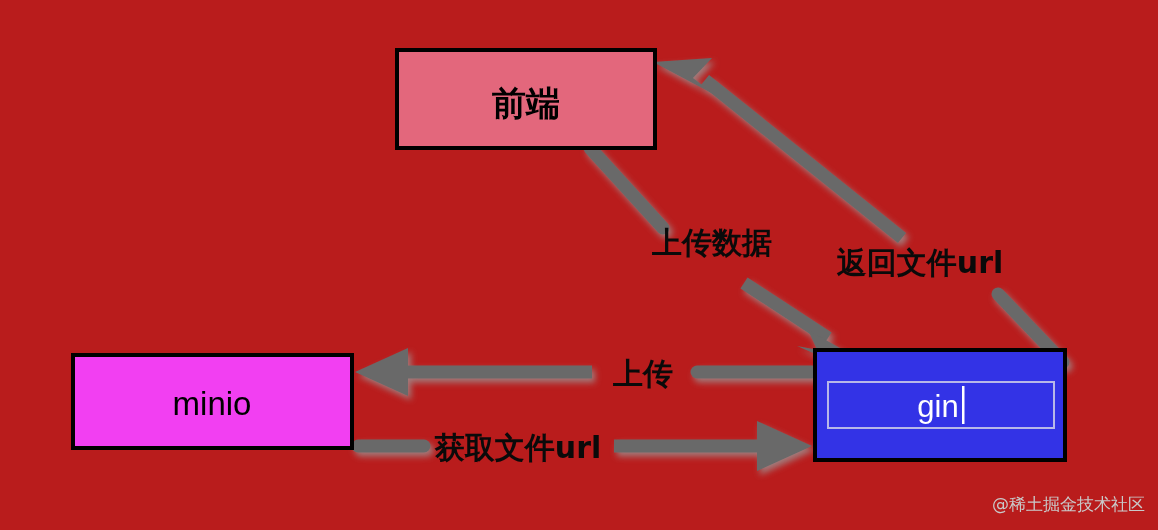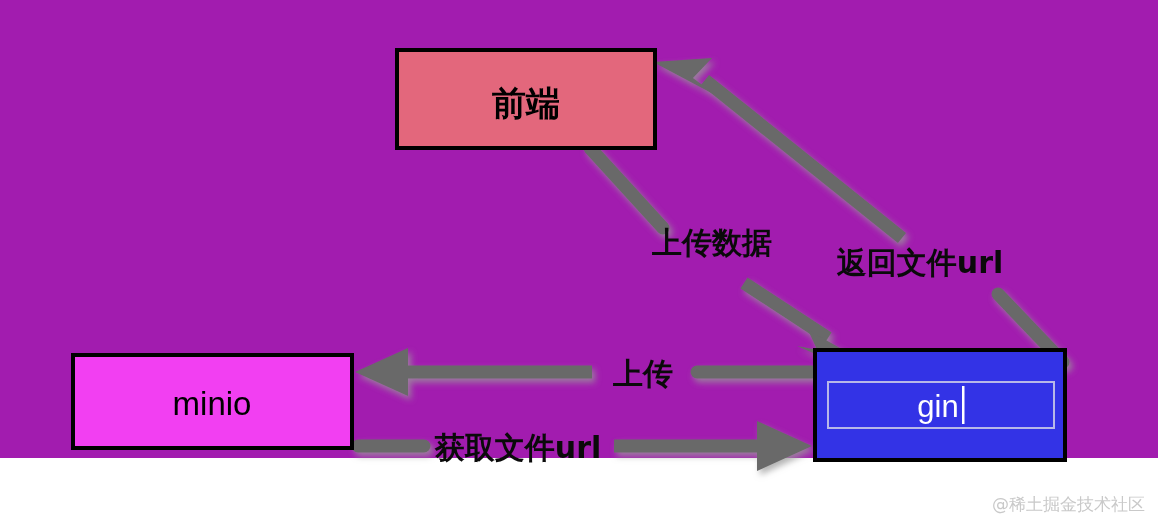--- a/index.html
+++ b/index.html
@@ -10,22 +10,22 @@
   body {
     width: 1158px;
     height: 530px;
     font-family: "Liberation Sans", "DejaVu Sans", sans-serif;
     overflow: hidden;
     position: relative;
   }
   #diagram-root {
     position: relative;
     width: 1158px;
-    height: 458px;
-    background: #a21caf;
+    height: 530px;
+    background: #b91c1c;
   }
   svg.canvas {
     position: absolute;
     top: 0;
     left: 0;
     width: 1158px;
     height: 530px;
     display: block;
   }
   .node-label-cn {

